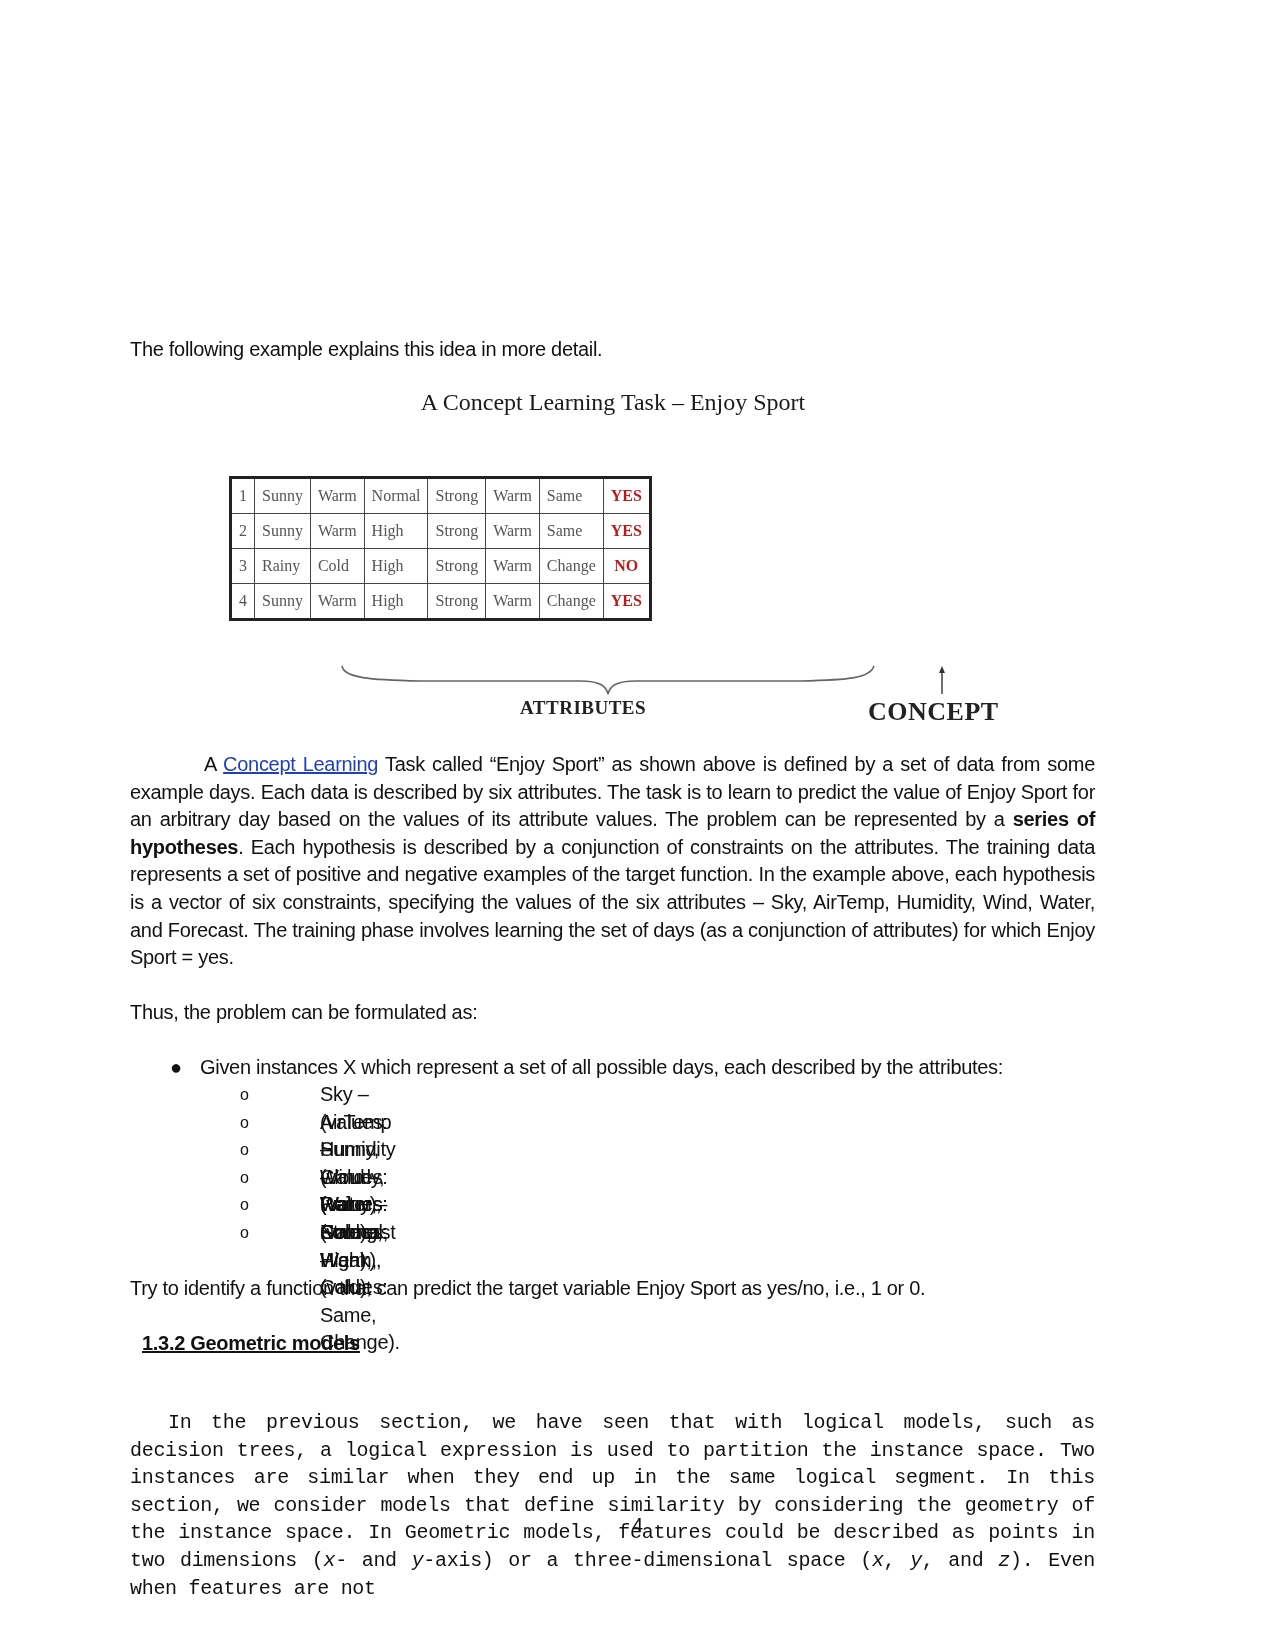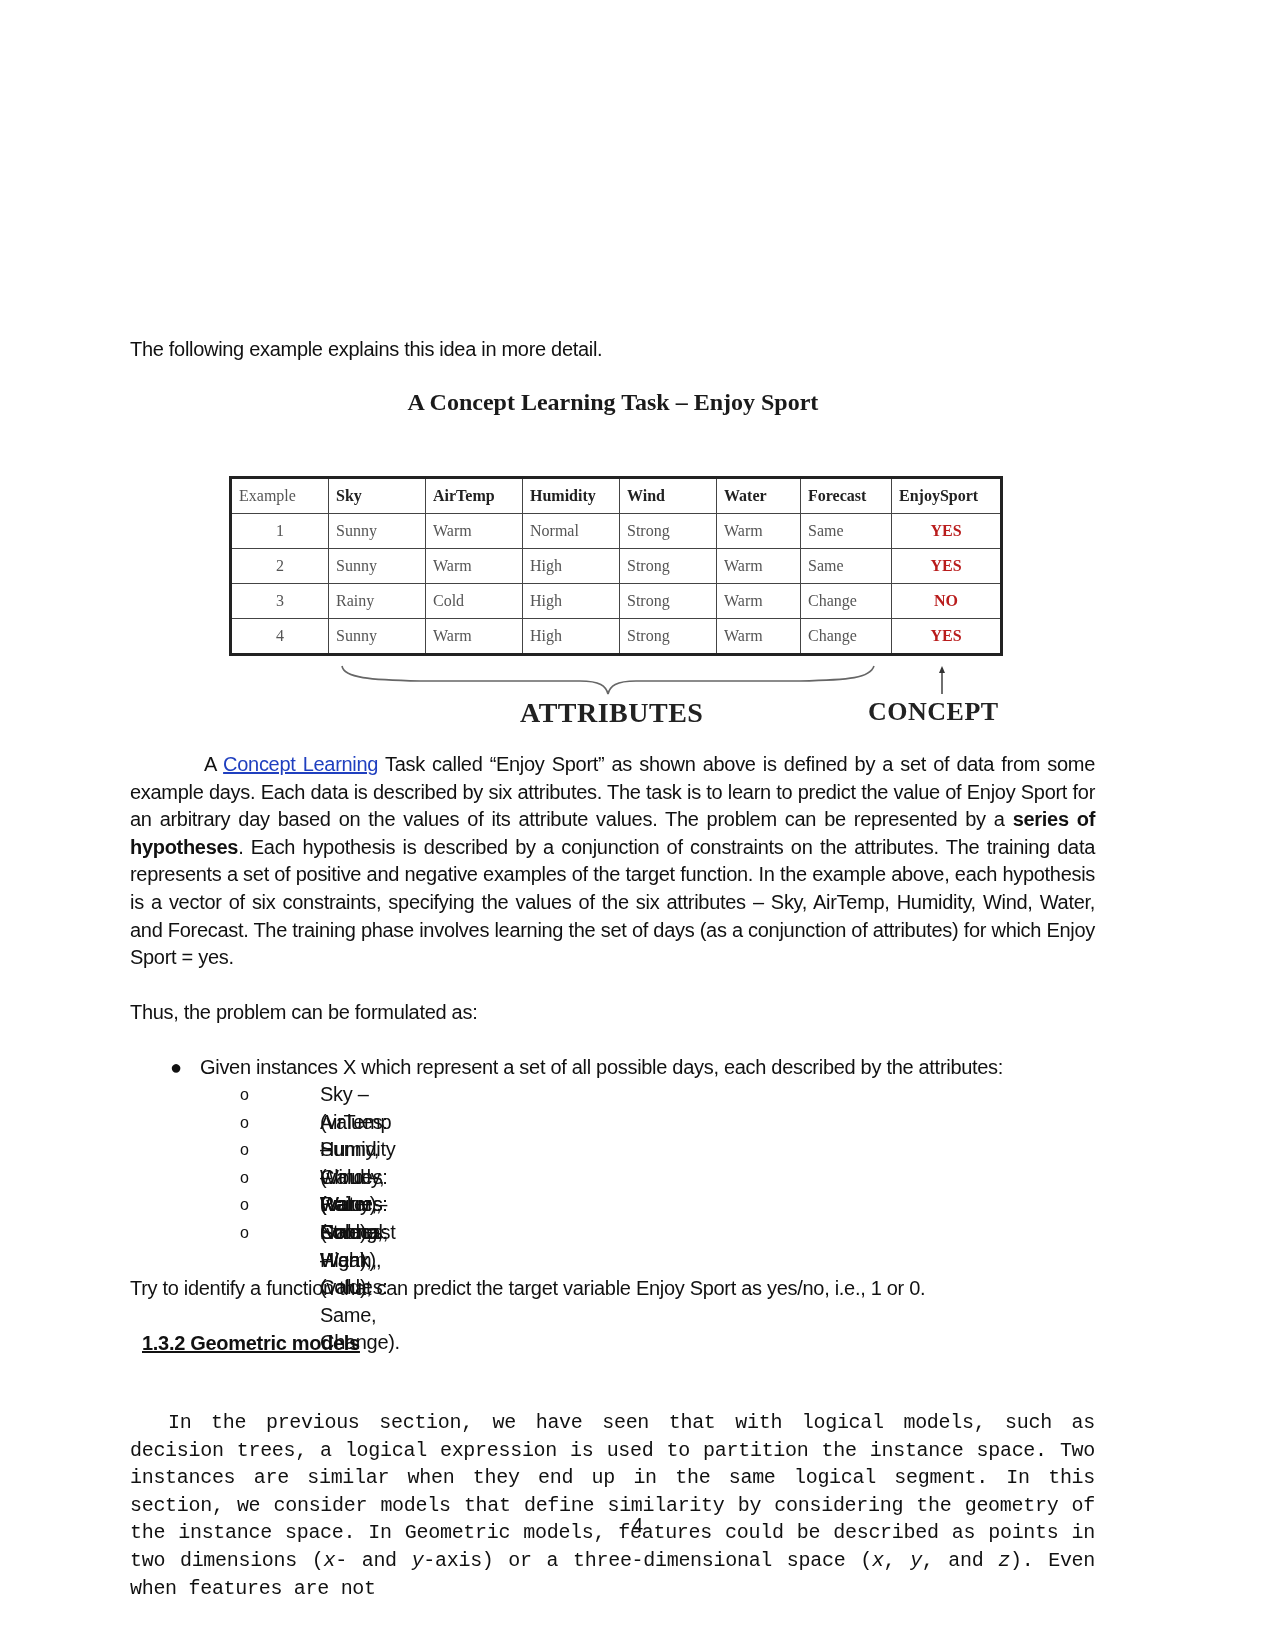--- a/index.html
+++ b/index.html
@@ -1,29 +1,29 @@
 <!DOCTYPE html>
 <html><head>
 <meta charset="utf-8">
 <style>
   html, body { margin:0; padding:0; background:#ffffff; }
   body { width:1275px; height:1650px; position:relative; overflow:hidden; color:#111; }
   .abs { position:absolute; }
   .body-text { font-family:"Liberation Sans", sans-serif; font-size:20px; letter-spacing:-0.3px; line-height:27.6px; color:#111; }
   .intro { left:130px; top:336px; }
-  .fig-title { left:229px; width:768px; top:388px; text-align:center; font-family:"Liberation Serif", serif; font-weight:bold; font-size:24px; line-height:29px; color:#1a1a1a; }
+  .fig-title { left:229px; width:768px; top:388px; text-align:center; font-family:"Liberation Serif", serif; font-weight:normal; font-size:24px; line-height:29px; color:#1a1a1a; }
   table.train { position:absolute; left:229px; top:476px; border-collapse:collapse; border:3px solid #222; font-family:"Liberation Serif", serif; font-size:16px; color:#555; }
   table.train td, table.train th { border:1.5px solid #444; height:34px; padding:0 7px; text-align:left; white-space:nowrap; }
   table.train th { color:#222; font-weight:bold; font-size:16px; }
   table.train th.first { font-weight:normal; color:#555; }
   table.train td.num { text-align:center; }
   table.train td.concept { text-align:center; font-weight:bold; color:#b91c1c; }
   .brace { left:330px; top:664px; }
   .arrow { left:936px; top:666px; }
-  .label-attr { left:520px; top:697px; font-family:"Liberation Serif", serif; font-weight:bold; font-size:28px; color:#222; letter-spacing:0.5px; }
+  .label-attr { left:520px; top:697px; font-family:"Liberation Serif", serif; font-weight:bold; font-size:19px; color:#222; letter-spacing:0.5px; }
   .label-concept { left:868px; top:697px; font-family:"Liberation Serif", serif; font-weight:bold; font-size:26px; color:#222; letter-spacing:0.5px; }
   .para1 { left:130px; top:751px; width:965px; text-align:justify; }
   .para1 .indent { display:inline-block; width:74px; }
   a.link { color:#1f3fbf; text-decoration:underline; }
   .thus { left:130px; top:999px; }
   .bullet-line { left:200px; top:1054px; }
   .bullet-dot { left:170px; top:1054px; }
   .sub-list { left:240px; top:1081px; }
   .sub-item { position:relative; height:27.6px; }
   .sub-item .o { position:absolute; left:0; top:0; font-size:16px; }
@@ -38,30 +38,20 @@
 <body>
 
 <div class="abs body-text intro">The following example explains this idea in more detail.</div>
 
 <div class="abs fig-title">
   <div>A Concept Learning Task – Enjoy Sport</div>
 </div>
 
 <table class="train">
   <tbody>
-      <tr>
-    <th class="first" style="width:82px">Example</th>
-    <th style="width:82px">Sky</th>
-    <th style="width:82px">AirTemp</th>
-    <th style="width:82px">Humidity</th>
-    <th style="width:82px">Wind</th>
-    <th style="width:69px">Water</th>
-    <th style="width:76px">Forecast</th>
-    <th style="width:94px">EnjoySport</th>
-  </tr>
   <tr>
     <td class="num">1</td>
     <td>Sunny</td>
     <td>Warm</td>
     <td>Normal</td>
     <td>Strong</td>
     <td>Warm</td>
     <td>Same</td>
     <td class="concept">YES</td>
   </tr>

